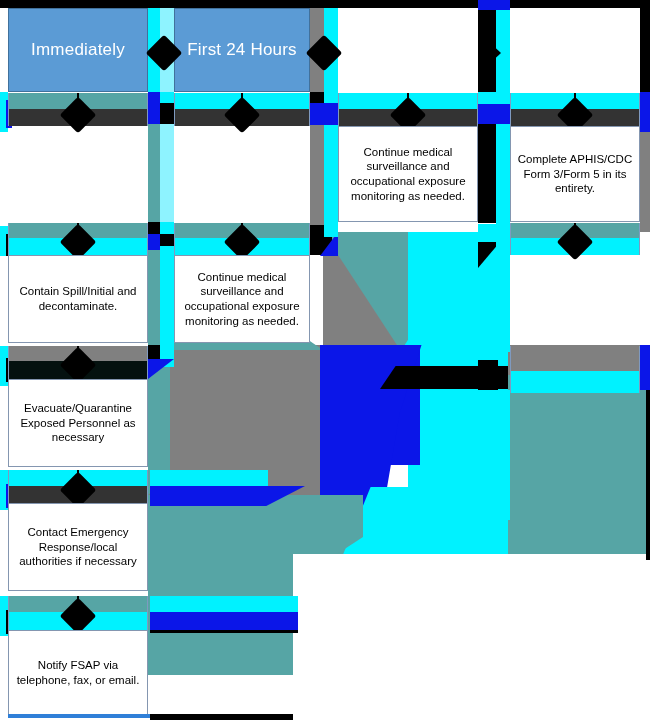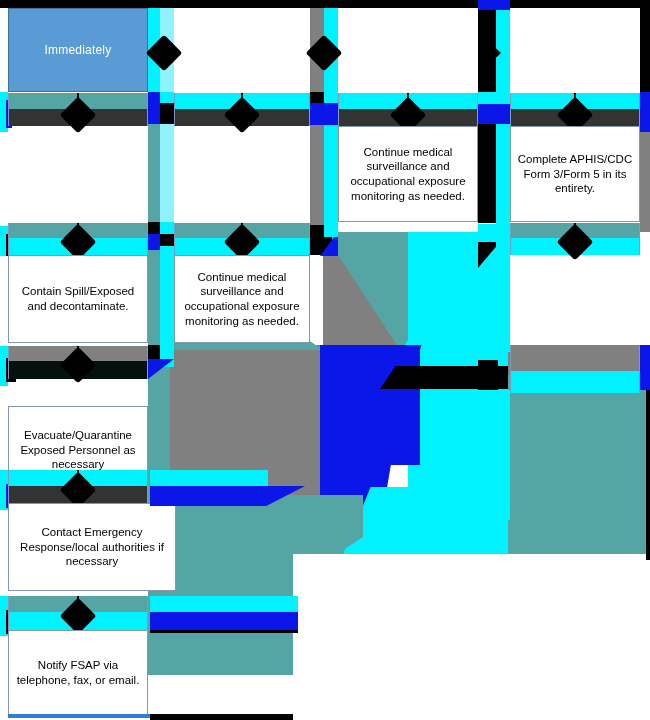--- a/index.html
+++ b/index.html
@@ -13,21 +13,21 @@
   .gray{background:#808080;}
   .cyan{background:#00f2ff;}
   .blue{background:#0b16e8;}
   .black{background:#000000;}
   .dkgray{background:#333333;}
   .nearblack{background:#04110f;}
 
   
   .hdr{background:#5b9bd5;border:1px solid #41719c;
        display:flex;align-items:center;justify-content:center;
-       color:#ffffff;font-size:12px;letter-spacing:.2px;}
+       color:#ffffff;font-size:17px;letter-spacing:.2px;}
 
   
   .card{background:#ffffff;border:1px solid #8496b0;
         display:flex;align-items:center;justify-content:center;
         text-align:center;color:#000000;font-size:11.5px;line-height:1.28;
         padding:2px 6px;}
   .card span{display:block;}
 
   
   .strip{border-left:1px solid #7f9ac0;border-right:1px solid #7f9ac0;}
@@ -123,20 +123,23 @@
   <div class="abs cyan" style="left:0;top:346px;width:8px;height:40px;"></div>
   <div class="abs black" style="left:6px;top:358px;width:10px;height:24px;"></div>
   <div class="abs cyan" style="left:0;top:470px;width:8px;height:40px;"></div>
   <div class="abs blue" style="left:6px;top:484px;width:6px;height:24px;"></div>
   <div class="abs cyan" style="left:0;top:596px;width:8px;height:40px;"></div>
   <div class="abs black" style="left:6px;top:610px;width:8px;height:24px;"></div>
 
   <div class="abs hdr" style="left:8px;top:8px;width:140px;height:84px;">
     <span>Immediately</span>
   </div>
+  <div class="abs hdr" style="left:174px;top:8px;width:136px;height:84px;">
+    <span>First 24 Hours</span>
+  </div>
 
   <div class="abs dwrap" style="left:148px;top:37px;width:32px;height:32px;">
       <div class="diamond"></div>
     </div>
   <div class="abs dwrap" style="left:308px;top:37px;width:32px;height:32px;">
       <div class="diamond"></div>
     </div>
   <div class="abs dwrap" style="left:478px;top:37px;width:32px;height:32px;">
       <div class="chev"></div>
     </div>
@@ -149,40 +152,40 @@
       <div class="diamond"></div>
     </div>
 
   <div class="abs teal strip" style="left:8px;top:223px;width:140px;height:15px;"></div>
   <div class="abs cyan strip" style="left:8px;top:238px;width:140px;height:17px;"></div>
   <div class="abs stem" style="left:77px;top:223px;height:14px;"></div>
   <div class="abs dwrap" style="left:62px;top:226px;width:32px;height:32px;">
       <div class="diamond"></div>
     </div>
   <div class="abs card" style="left:8px;top:255px;width:140px;height:88px;">
-    <span>Contain Spill/Exposed and decontaminate.</span>
+    <span>Contain Spill/Initial and decontaminate.</span>
   </div>
 
   <div class="abs gray strip" style="left:8px;top:346px;width:140px;height:15px;"></div>
   <div class="abs nearblack strip" style="left:8px;top:361px;width:140px;height:18px;"></div>
   <div class="abs stem" style="left:77px;top:346px;height:14px;"></div>
   <div class="abs dwrap" style="left:62px;top:349px;width:32px;height:32px;">
       <div class="diamond"></div>
     </div>
-  <div class="abs card" style="left:8px;top:379px;width:140px;height:88px;margin-top:27px;">
+  <div class="abs card" style="left:8px;top:379px;width:140px;height:88px;">
     <span>Evacuate/Quarantine Exposed Personnel as necessary</span>
   </div>
 
   <div class="abs cyan strip" style="left:8px;top:470px;width:140px;height:16px;"></div>
   <div class="abs dkgray strip" style="left:8px;top:486px;width:140px;height:17px;"></div>
   <div class="abs stem" style="left:77px;top:470px;height:14px;"></div>
   <div class="abs dwrap" style="left:62px;top:474px;width:32px;height:32px;">
       <div class="diamond"></div>
     </div>
-  <div class="abs card" style="left:8px;top:503px;width:168px;height:88px;">
+  <div class="abs card" style="left:8px;top:503px;width:140px;height:88px;">
     <span>Contact Emergency Response/local authorities if necessary</span>
   </div>
 
   <div class="abs teal strip" style="left:8px;top:596px;width:140px;height:16px;"></div>
   <div class="abs cyan strip" style="left:8px;top:612px;width:140px;height:18px;"></div>
   <div class="abs stem" style="left:77px;top:596px;height:14px;"></div>
   <div class="abs dwrap" style="left:62px;top:600px;width:32px;height:32px;">
       <div class="diamond"></div>
     </div>
   <div class="abs card" style="left:8px;top:630px;width:140px;height:85px;">

